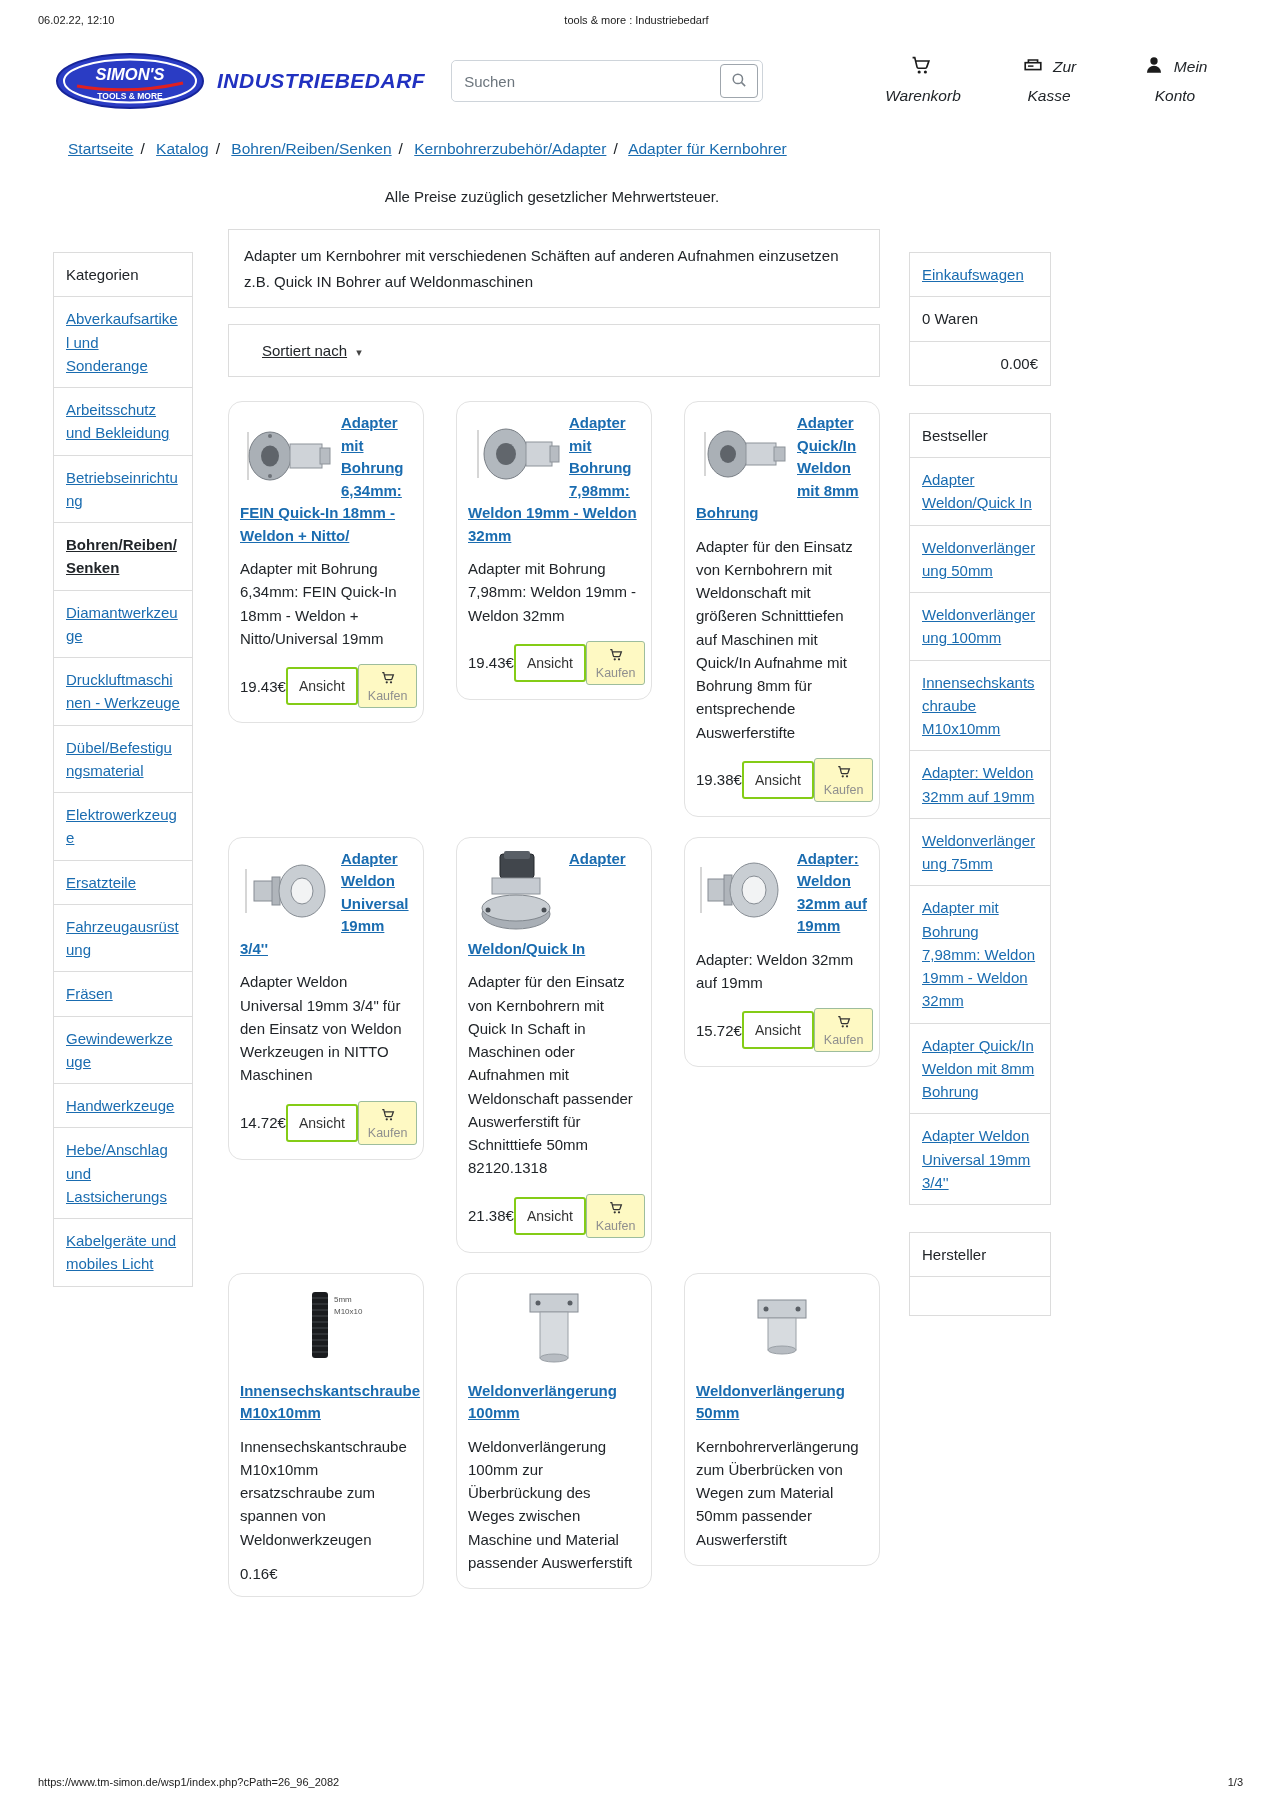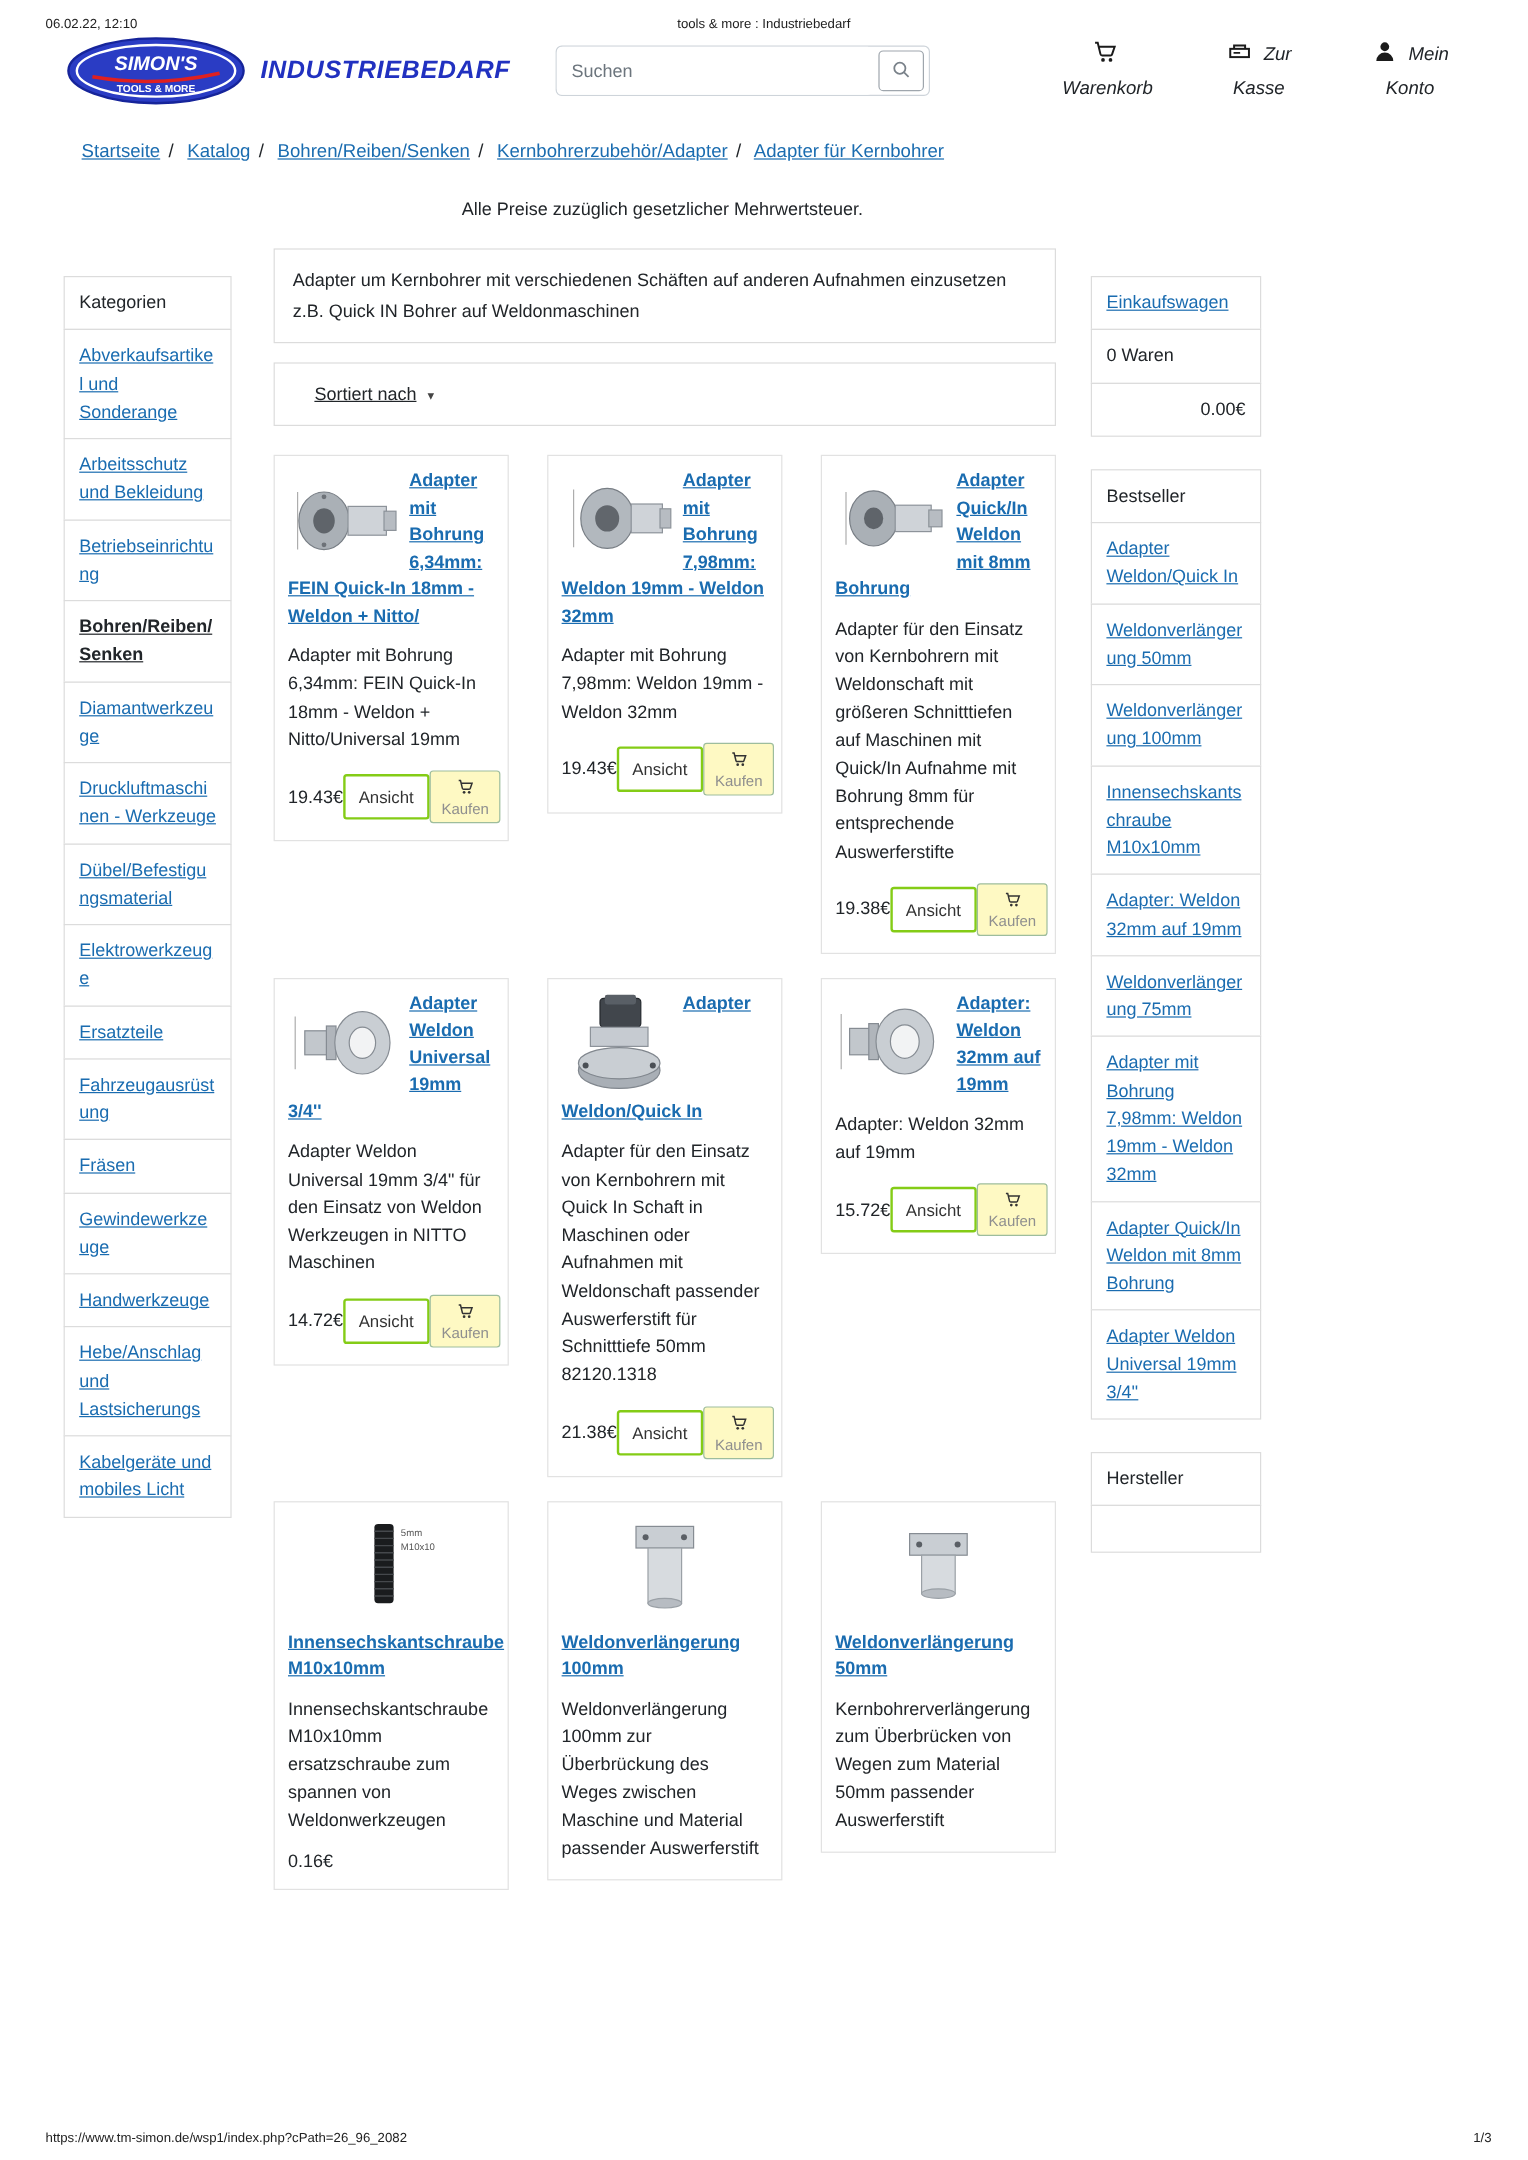--- a/index.html
+++ b/index.html
@@ -9,21 +9,21 @@
           font-family:"Liberation Sans", sans-serif; color:#212529; font-size:15px; }
 
   
   .print-header { position:absolute; top:14px; left:0; right:0; font-size:11px; color:#222; }
   .ph-left { position:absolute; left:38px; top:0; }
   .ph-center { display:block; text-align:center; }
   .print-footer { position:absolute; bottom:12px; left:38px; right:30px; display:flex;
                   justify-content:space-between; font-size:11px; color:#222; }
 
   
-  .site-header { display:flex; align-items:center; padding:30px 55px 0 55px; gap:34px; }
+  .site-header { display:flex; align-items:center; padding:52px 55px 0 55px; gap:22px; }
   .logo { display:flex; align-items:center; gap:12px; flex:none; cursor:pointer; }
   .brand-text { font-size:21px; font-weight:bold; font-style:italic; color:#2131c0; letter-spacing:.5px; white-space:nowrap; }
   .search-box { display:flex; align-items:stretch; width:312px; height:42px; border:1px solid #ced4da; border-radius:5px; background:#fff; margin-left:4px; }
   .search-input { flex:1; border:none; outline:none; padding:0 12px; font-size:15px; font-family:inherit; color:#212529; border-radius:5px; }
   .search-input::placeholder { color:#6c757d; }
   .search-btn { width:38px; margin:3px 4px; border:1px solid #9fa6ad; border-radius:4px; background:#fff;
                 display:flex; align-items:center; justify-content:center; cursor:pointer; }
   .header-actions { display:flex; gap:40px; margin-left:auto; }
   .header-action { width:86px; text-align:center; font-size:15.5px; line-height:1.55; cursor:pointer;font-style:italic; }
   .ha-icon { display:inline-block; vertical-align:-4px; margin-right:5px; }
@@ -46,21 +46,21 @@
   .cat-link.active { color:#212529; font-weight:bold; }
 
   .intro-box { border:1px solid #dcdcdc; padding:13px 15px; line-height:1.7; }
   .sort-box { border:1px solid #dcdcdc; margin-top:16px; padding:17px 15px 17px 33px; }
   .sort-toggle { color:#212529; text-decoration:underline; cursor:pointer; }
   .caret { color:#444; font-size:11px; margin-left:5px; text-decoration:none; display:inline-block; }
 
   
   .products { display:grid; grid-template-columns:repeat(3,196px); column-gap:32px; row-gap:20px;
               margin-top:24px; align-items:start; }
-  .card { border:1px solid #e2e2e2; border-radius:0; padding:10px 11px 14px; background:#fff; }
+  .card { border:1px solid #e2e2e2; border-radius:14px; padding:10px 11px 14px; background:#fff; }
   .card-img { width:96px; height:84px; }
   .float .card-img { float:left; margin:2px 5px 4px 0; }
   .stack .card-img { display:block; margin:2px auto 10px auto; }
   .card-title { color:#1a6cb0; font-weight:bold; text-decoration:underline; line-height:1.5; cursor:pointer; }
   .card-desc { clear:both; margin:0; padding-top:10px; line-height:1.55; }
   .buy-row { display:flex; align-items:center; justify-content:space-between; margin-top:14px; }
   .price { color:#212529; }
   .btn-ansicht { background:#fff; border:2px solid #84cc16; border-radius:3px; padding:9px 11px;
                  font-size:14px; color:#333; font-family:inherit; cursor:pointer; }
   .btn-kaufen { background:#fef9c3; border:1px solid #9dbd9d; border-radius:3px; padding:5px 9px 4px;

